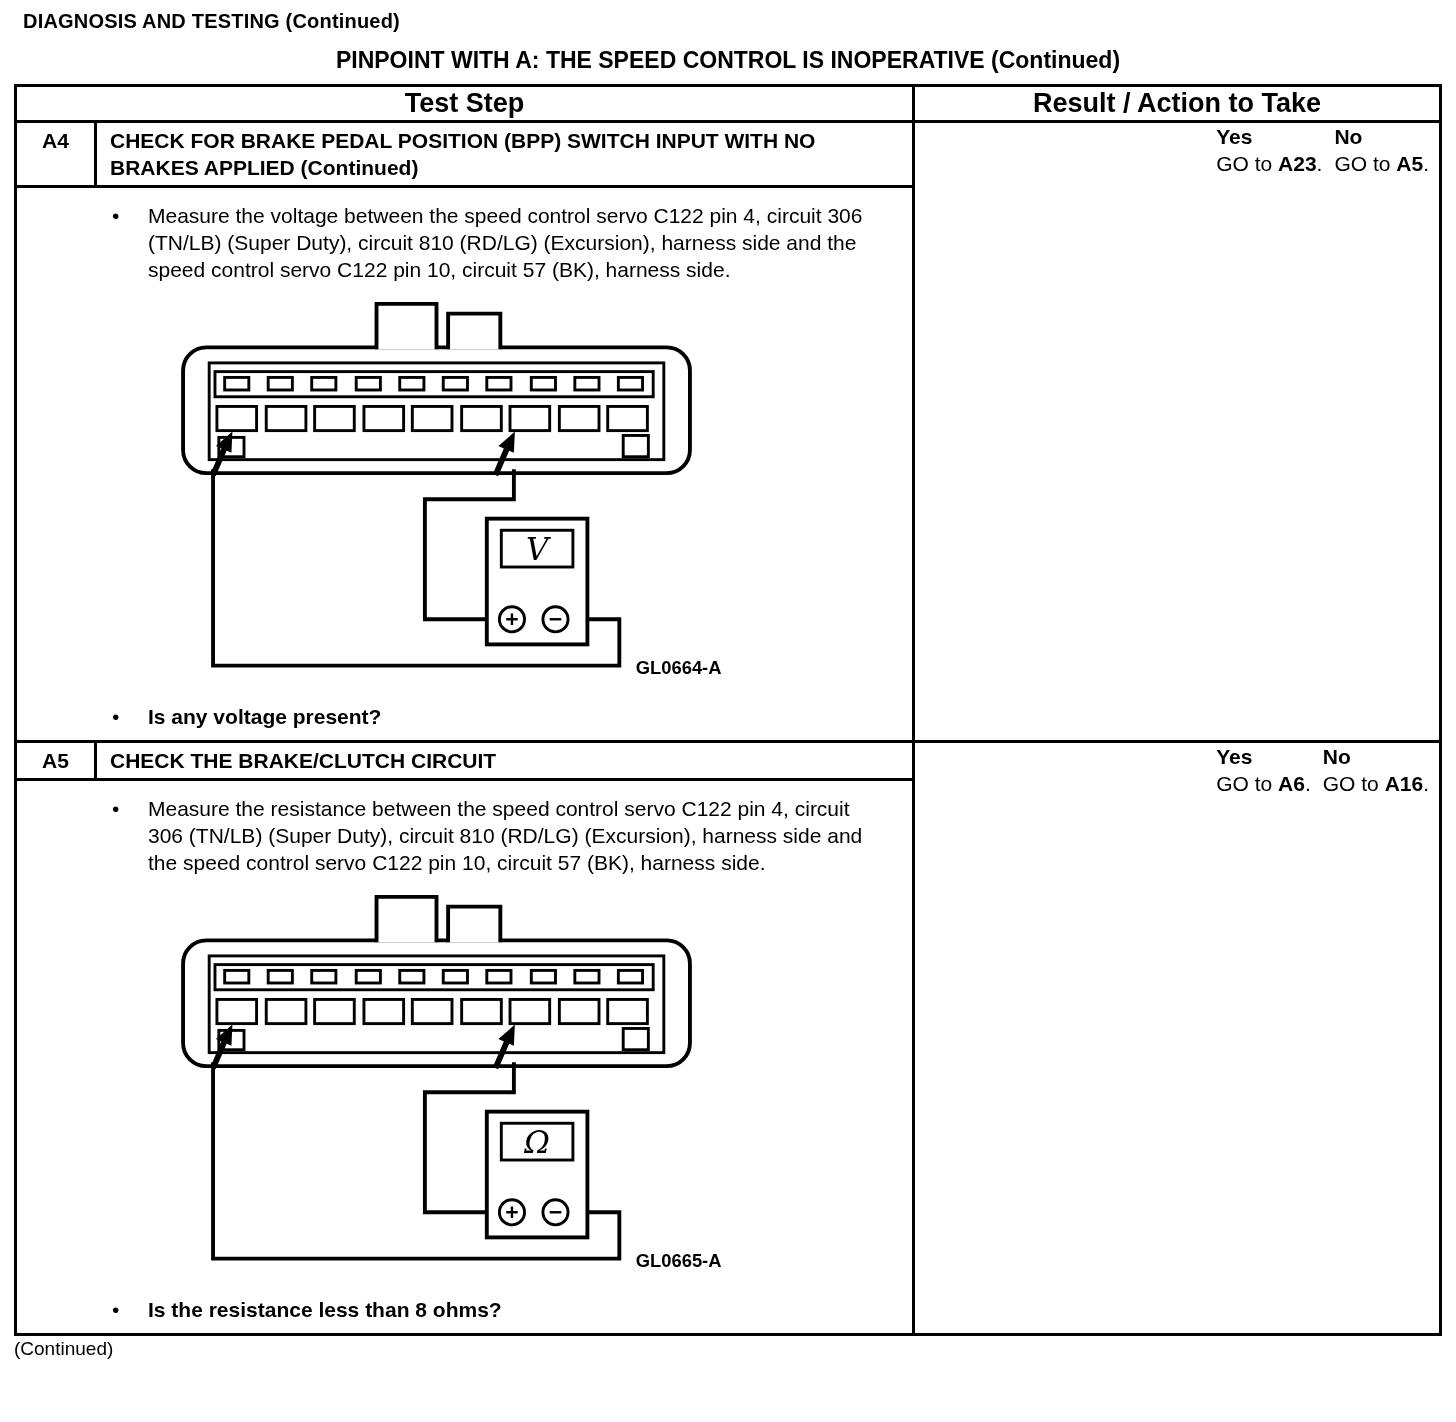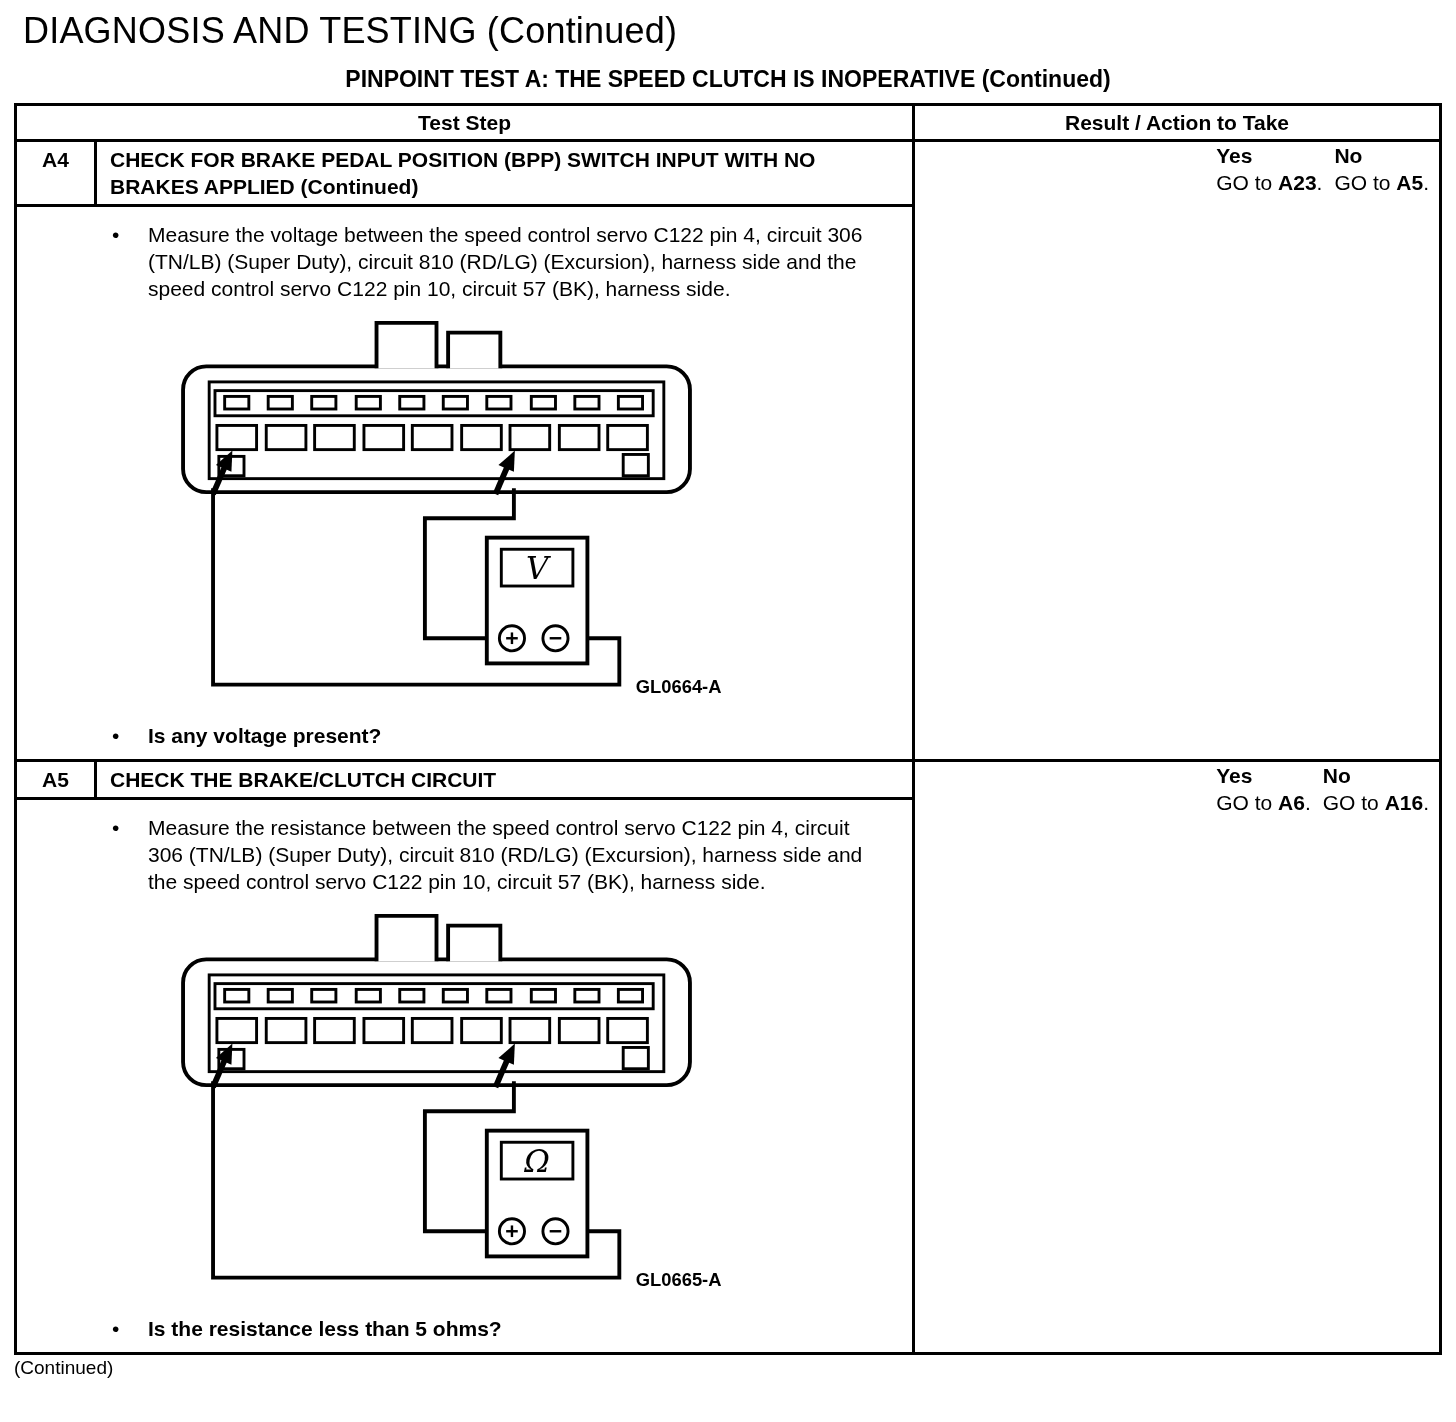--- a/index.html
+++ b/index.html
@@ -6,37 +6,37 @@
   html,body { background:#fff; }
   body {
     width:1456px; height:1422px; overflow:hidden;
     color:#000;
     font-family:"Liberation Sans", sans-serif;
     font-size:21px;
   }
   .page { padding:8px 14px 0 14px; }
 
   h1.doc-title {
-    font-size:36px; font-weight:normal;
+    font-size:20px; font-weight:bold;
     margin:2px 0 14px 9px;
     letter-spacing:0.2px;
   }
   h2.pinpoint-title {
     font-size:23px; font-weight:bold;
     text-align:center;
     margin-bottom:10px;
   }
 
   .test-table { border:3px solid #000; }
 
   .thead {
     display:grid; grid-template-columns:895px 1fr;
     border-bottom:3px solid #000;
   }
-  .th { font-weight:bold; font-size:21px; text-align:center; padding:3px 0; line-height:27px; }
+  .th { font-weight:bold; font-size:27px; text-align:center; padding:3px 0; line-height:27px; }
   .th-right { border-left:3px solid #000; }
 
   .step { display:grid; grid-template-columns:895px 1fr; }
   .step:not(:last-child) { border-bottom:3px solid #000; }
 
   .step-left { min-width:0; }
 
   .step-header {
     display:grid; grid-template-columns:80px 1fr;
     border-bottom:3px solid #000;
@@ -87,21 +87,21 @@
     font-size:19px;
     padding:2px 4px 0 0;
   }
 </style>
 </head>
 <body>
 
 <div class="page">
 
   <h1 class="doc-title">DIAGNOSIS AND TESTING (Continued)</h1>
-  <h2 class="pinpoint-title">PINPOINT TEST A: THE SPEED CLUTCH IS INOPERATIVE (Continued)</h2>
+  <h2 class="pinpoint-title">PINPOINT WITH A: THE SPEED CONTROL IS INOPERATIVE (Continued)</h2>
 
   <div class="test-table">
 
     <div class="thead">
       <div class="th th-left">Test Step</div>
       <div class="th th-right">Result / Action to Take</div>
     </div>
 
     <section class="step">
       <div class="step-left">
@@ -261,21 +261,21 @@
                 <line x1="336" y1="329" x2="348" y2="329" stroke="#000" stroke-width="2.5"></line>
                 <line x1="342" y1="323" x2="342" y2="335" stroke="#000" stroke-width="2.5"></line>
                 <line x1="381" y1="329" x2="393" y2="329" stroke="#000" stroke-width="2.5"></line>
               </g>
               <text x="470" y="386" class="figure-label">GL0665-A</text>
             </svg>
           </div>
 
           <div class="bullet-row">
             <span class="bullet">•</span>
-            <div class="bullet-text question-text">Is the resistance less than 5 ohms?</div>
+            <div class="bullet-text question-text">Is the resistance less than 8 ohms?</div>
           </div>
         </div>
       </div>
 
       <div class="step-right">
         <div class="result-block">
           <div class="answer">Yes</div>
           <div class="action"><span>GO to </span><b>A6</b><span>.</span></div>
         </div>
         <div class="result-block">

